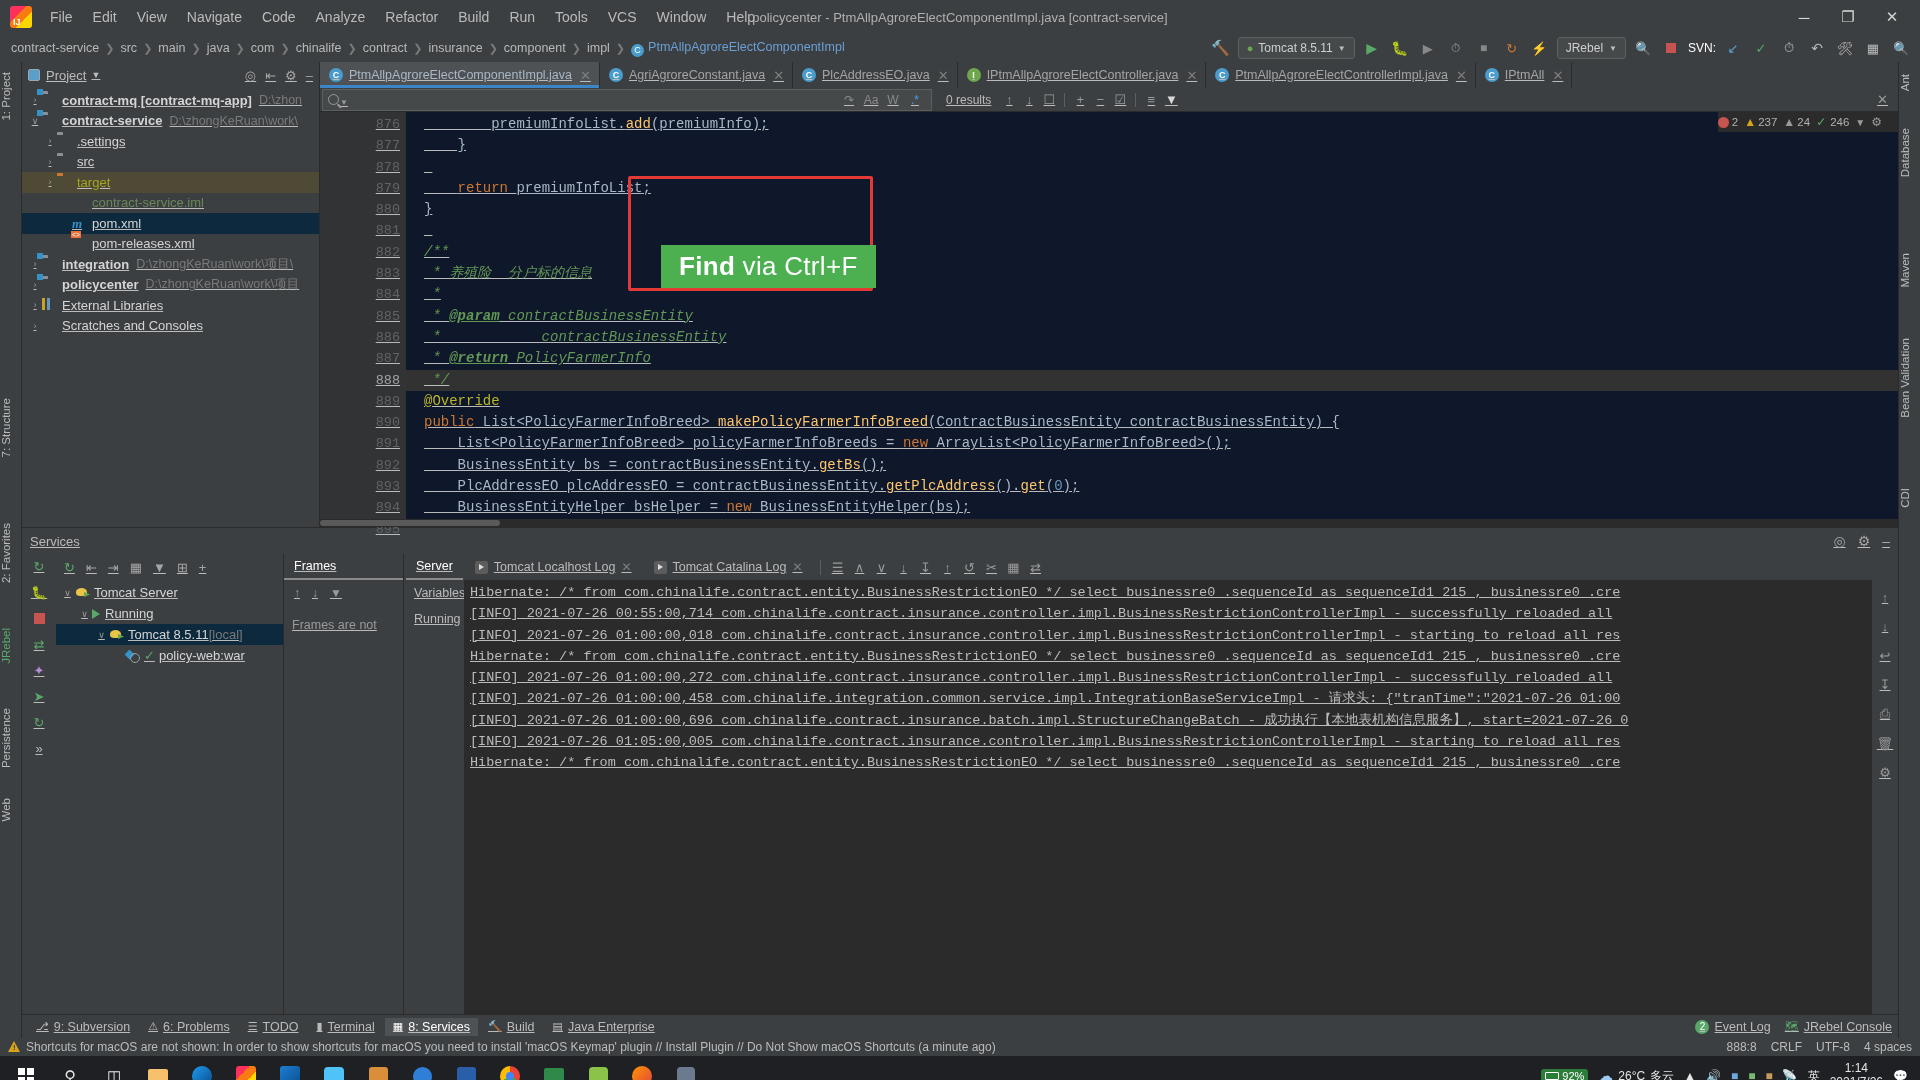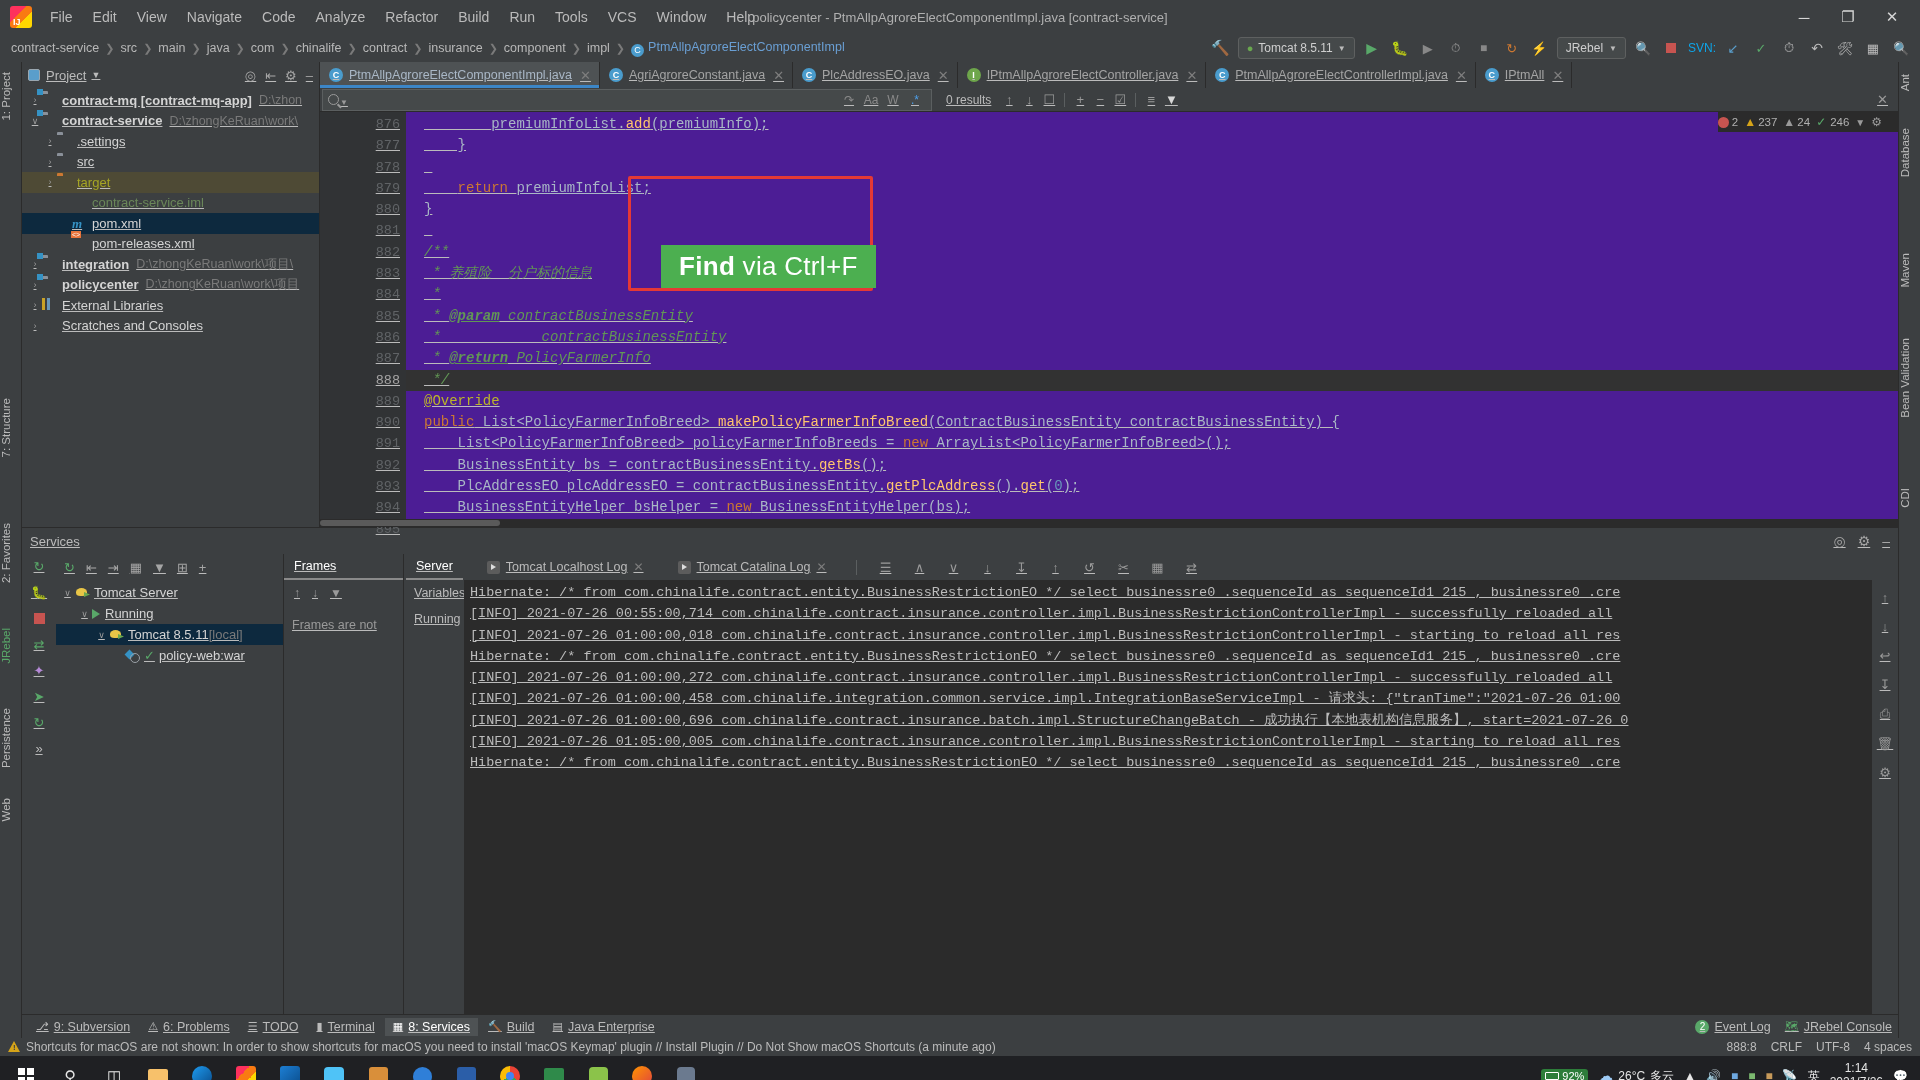--- a/index.html
+++ b/index.html
@@ -27,21 +27,21 @@
   .crumb-sep { color:#7a7a7a; margin:0 3px; font-size:11px; }
   .crumb.cls { color:#a9b7c6; }
   .crumb.cls .ci { display:inline-block; width:13px;height:13px;border-radius:50%;background:#4a9ccd;color:#fff;
         font-size:9px;line-height:13px;text-align:center;margin-right:4px;vertical-align:-2px;}
   #nav-right { margin-left:auto; display:flex; align-items:center; gap:6px; }
   .nbtn { width:22px;height:22px;display:flex;align-items:center;justify-content:center;border-radius:3px;}
   .runcombo { display:flex;align-items:center;gap:5px;background:#45494a;border:1px solid #5e6060;border-radius:3px;
      height:22px;padding:0 8px;font-size:12px;color:#cfcfcf;}
   .jrebel { display:flex;align-items:center;gap:6px;background:#45494a;border:1px solid #5e6060;border-radius:3px;
      height:22px;padding:0 8px;font-size:12px;color:#cfcfcf;}
-  .svnlbl{font-size:12px;color:#0ea5e9;}
+  .svnlbl{font-size:12px;color:#ffffff;}
 
   
   #body-wrap { display:flex; height:calc(1080px - 34px - 28px - 18px - 24px); }
   #left-strip { width:22px; background:#3c3f41; border-right:1px solid #2b2b2b; position:relative; flex:none;}
   .vtab { position:absolute; left:0; width:22px; writing-mode:vertical-rl; transform:rotate(180deg);
      font-size:11.5px; color:#bbbbbb; text-align:center; padding:6px 0; white-space:nowrap; }
   #right-strip { width:22px; background:#3c3f41; border-left:1px solid #2b2b2b; position:relative; flex:none;}
 
   #center-col { flex:1; display:flex; flex-direction:column; min-width:0;text-decoration:underline; }
 
@@ -108,21 +108,21 @@
   .fsep{width:1px;height:14px;background:#5b5f60;margin:0 5px;}
 
   #code-wrap { flex:1; display:flex; min-height:0; position:relative; background:#2b2b2b;}
   #gutter { width:86px; background:#313335; flex:none; padding-top:2px; text-align:right; position:relative;}
   .ln { height:21.3px; line-height:21.3px; font-family:"Liberation Mono",monospace; font-size:13.5px; color:#606366;
       padding-right:6px; position:relative;}
   .ln.cur { color:#a4a3a3; }
   .ln .fold{position:absolute; right:-16px; top:5px; width:9px;height:9px; color:#888; font-size:9px;
       text-align:center; line-height:9px;}
   .ln .gmark{position:absolute; right:-33px; top:4px; font-size:10px;}
-  #code { flex:1; position:relative; overflow:hidden; padding-top:2px; background:#4c1d95;}
+  #code { flex:1; position:relative; overflow:hidden; padding-top:2px; background:#0f172a;}
   .cline { height:21.3px; line-height:21.3px; font-family:"Liberation Mono",monospace; font-size:14px; white-space:pre;
       padding-left:18px; color:#a9b7c6;}
   .cline.cur { background:#323232; }
   .kw{color:#cc7832;} .num{color:#6897bb;} .ann{color:#bbb529;}
   .mth{color:#ffc66d;} .jdoc{color:#629755;font-style:italic;}
   .jdoctag{color:#629755;font-style:italic;text-decoration:underline;font-weight:bold;}
   .und{text-decoration:underline;}
   #markers-top{position:absolute;right:0;top:0;height:20px;display:flex;align-items:center;gap:6px;padding-right:16px;
       font-size:11.5px;background:#2b2b2b;z-index:5;}
   .mk{display:flex;align-items:center;gap:3px;color:#b0b0b0;}
@@ -153,21 +153,21 @@
   .warico{width:14px;height:13px;margin-right:4px;position:relative;flex:none;}
   .warico:before{content:"";position:absolute;left:0;top:2px;width:7px;height:7px;background:#3592c4;transform:rotate(45deg);}
   .warico:after{content:"";position:absolute;left:4px;top:4px;width:8px;height:8px;border:1.5px solid #9aa0a6;border-radius:50%;}
   .chk{color:#59a869;margin-right:4px;font-size:13px;}
   #svc-frames{ width:120px; flex:none; border-right:1px solid #2b2b2b; display:flex;flex-direction:column;}
   .subtab{height:26px;display:flex;align-items:center;padding:0 10px;font-size:12.5px;color:#bbb;}
   .subtab.active{color:#fff;border-bottom:2px solid #8a8a8a;}
   #frames-tb{height:26px;display:flex;align-items:center;gap:12px;padding:0 10px;color:#9a9a9a;font-size:12px;}
   #frames-empty{font-size:12.5px;color:#9a9a9a;padding:12px 8px;}
   #svc-right{flex:1;display:flex;flex-direction:column;min-width:0;}
-  #svc-tabs{height:26px;display:flex;align-items:center;gap:14px;flex:none;padding-left:2px;}
+  #svc-tabs{height:26px;display:flex;align-items:center;gap:2px;flex:none;padding-left:2px;}
   .stab{display:flex;align-items:center;gap:6px;padding:0 10px;height:26px;font-size:12.5px;color:#bbb;}
   .stab.active{color:#ffffff;border-bottom:2px solid #8a8a8a;}
   .stab .play{width:13px;height:13px;background:#5c5c5c;border-radius:2px;position:relative;}
   .stab .play:after{content:"";position:absolute;left:4px;top:3px;border-left:5px solid #ddd;border-top:3.5px solid transparent;border-bottom:3.5px solid transparent;}
   .stab .x{color:#7e7e7e;font-size:12px;}
   .stoolsep{width:1px;height:15px;background:#5b5f60;margin:0 5px;}
   .stool{width:20px;text-align:center;color:#9a9a9a;font-size:13px;}
   #svc-split{flex:1;display:flex;min-height:0;}
   #svc-vartabs{width:120px;flex:none;display:flex;flex-direction:column;}
   #console{flex:1;background:#2b2b2b;overflow:hidden;position:relative;padding:2px 0 0 6px;min-width:0;}

